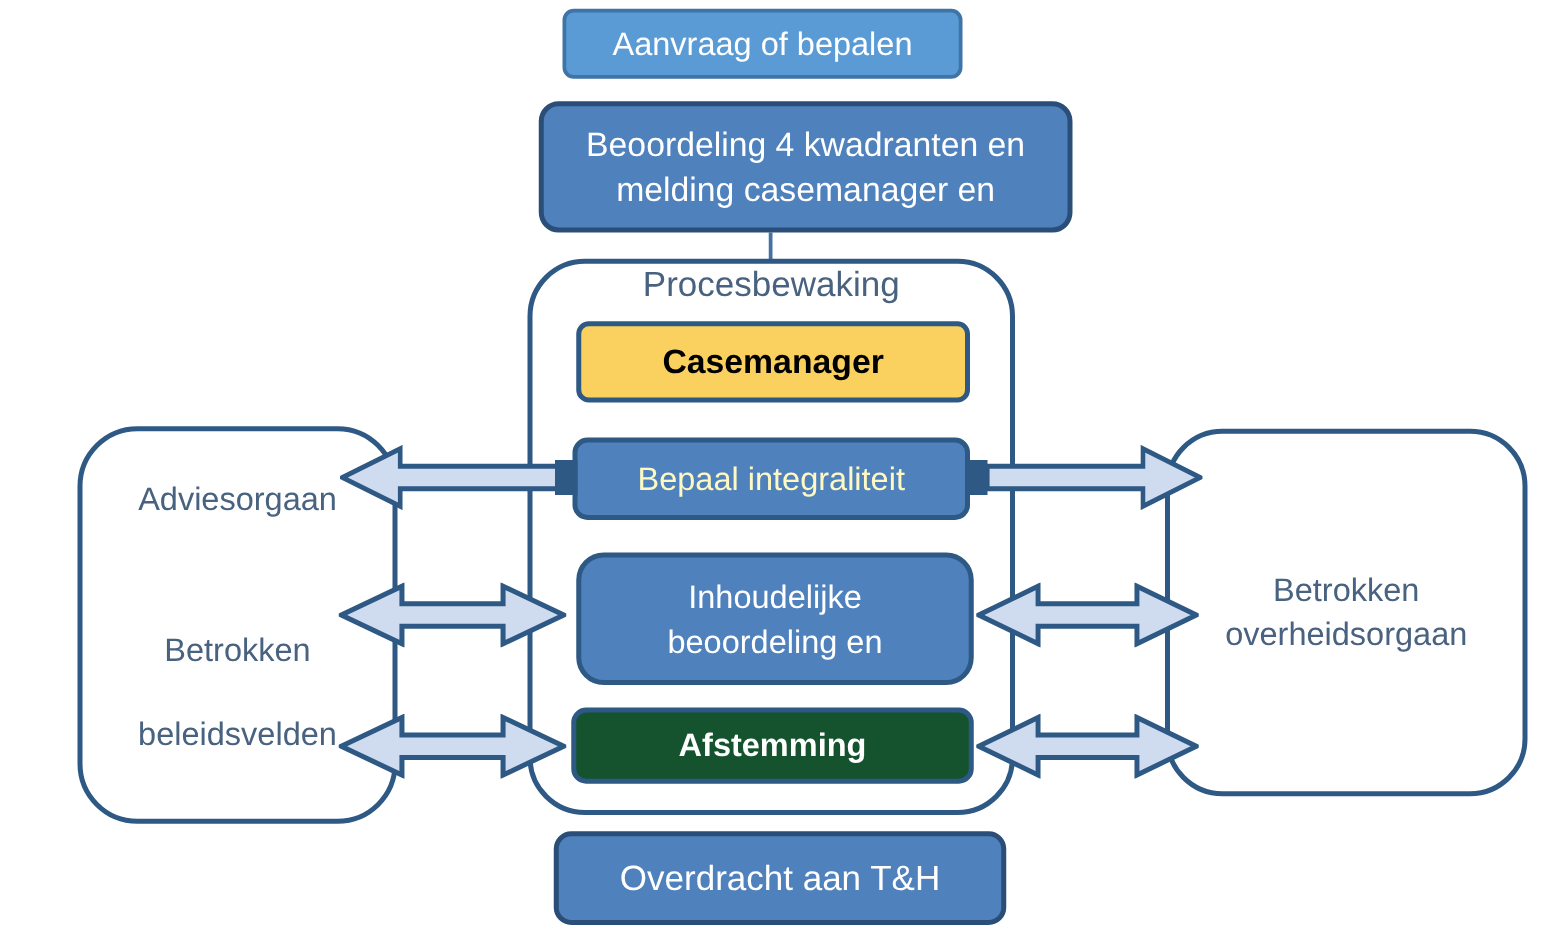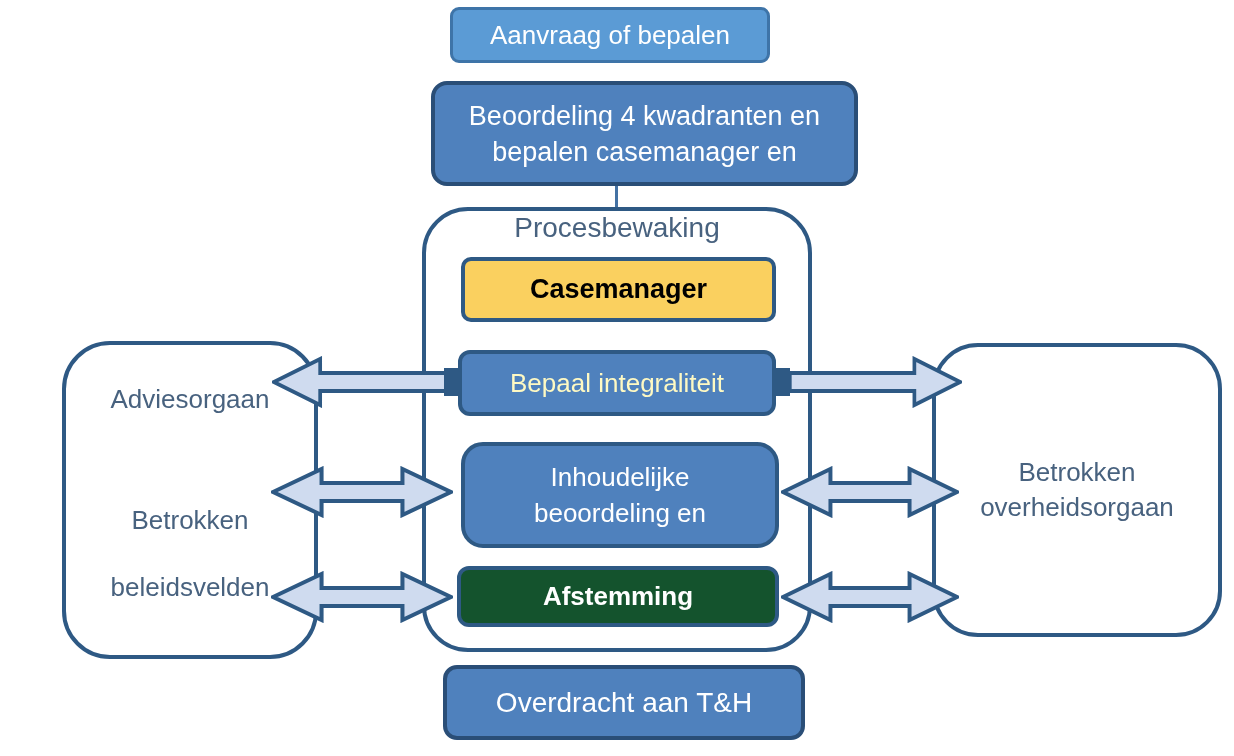--- a/index.html
+++ b/index.html
@@ -149,21 +149,21 @@
 <body>
 
 <div class="canvas">
 
   <div class="box node-aanvraag">
     <span>Aanvraag of bepalen</span>
   </div>
 
   <div class="box node-beoordeling">
     <span>Beoordeling 4 kwadranten en</span>
-    <span>bepalen casemanager en</span>
+    <span>melding casemanager en</span>
   </div>
 
   <div class="connector-vline"></div>
 
   <div class="procesbewaking-container"></div>
   <div class="procesbewaking-label">Procesbewaking</div>
 
   <div class="box node-casemanager">
     <span>Casemanager</span>
   </div>

